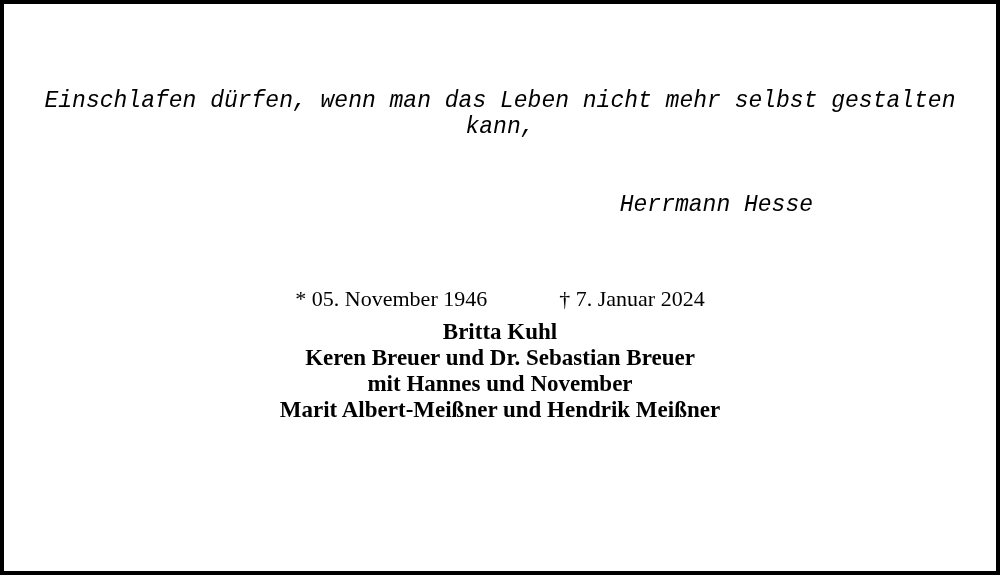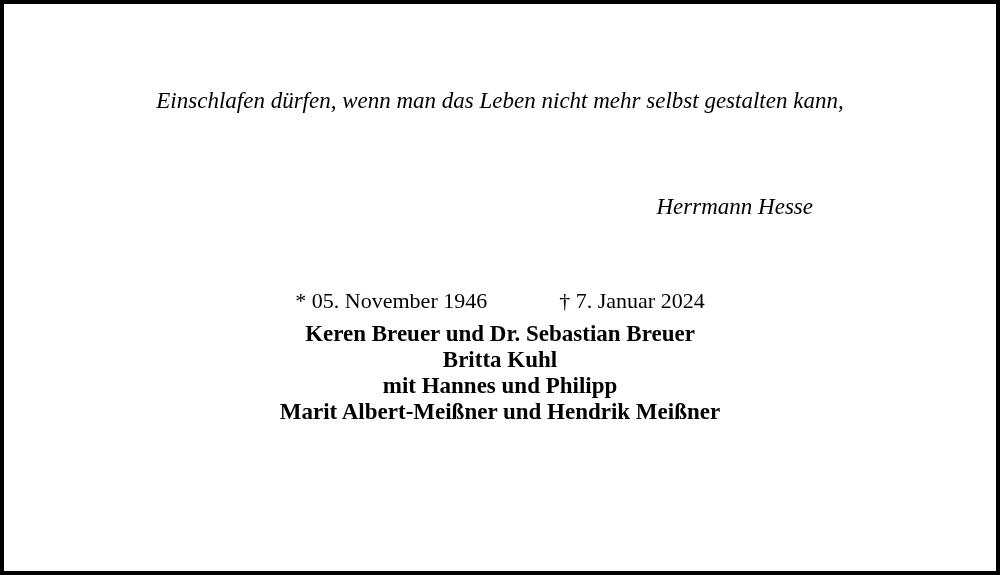--- a/index.html
+++ b/index.html
@@ -20,29 +20,29 @@
       overflow: hidden;
     }
     
     .quote {
       margin-top: 32px;
       text-align: center;
       font-style: italic;
       font-size: 23px;
       line-height: 26px;
       white-space: pre-wrap;
+      font-family: Liberation Mono, monospace;
     }
     .quote-line { white-space: pre-wrap; }
     .quote-attribution {
       text-align: right;
       padding-right: 183px;
       font-style: italic;
       font-size: 23px;
       line-height: 26px;
-      margin-top: 28px;
     }
     
     .deceased-name {
       margin-top: 18px;
       text-align: center;
       font-weight: bold;
       font-size: 48px;
       line-height: 52px;
       letter-spacing: 0.5px;
     }
@@ -82,20 +82,20 @@
   </div>
 
 
   <div class="dates">
     <span>* 05. November 1946</span>
     <span>† 7. Januar 2024</span>
   </div>
 
 
   <div class="mourners">
+    <div>Britta Kuhl</div>
     <div>Keren Breuer und Dr. Sebastian Breuer</div>
-    <div>Britta Kuhl</div>
-    <div>mit Hannes und Philipp</div>
+    <div>mit Hannes und November</div>
     <div>Marit Albert-Meißner und Hendrik Meißner</div>
 
   </div>
 
 </div>
 
 </body></html>

